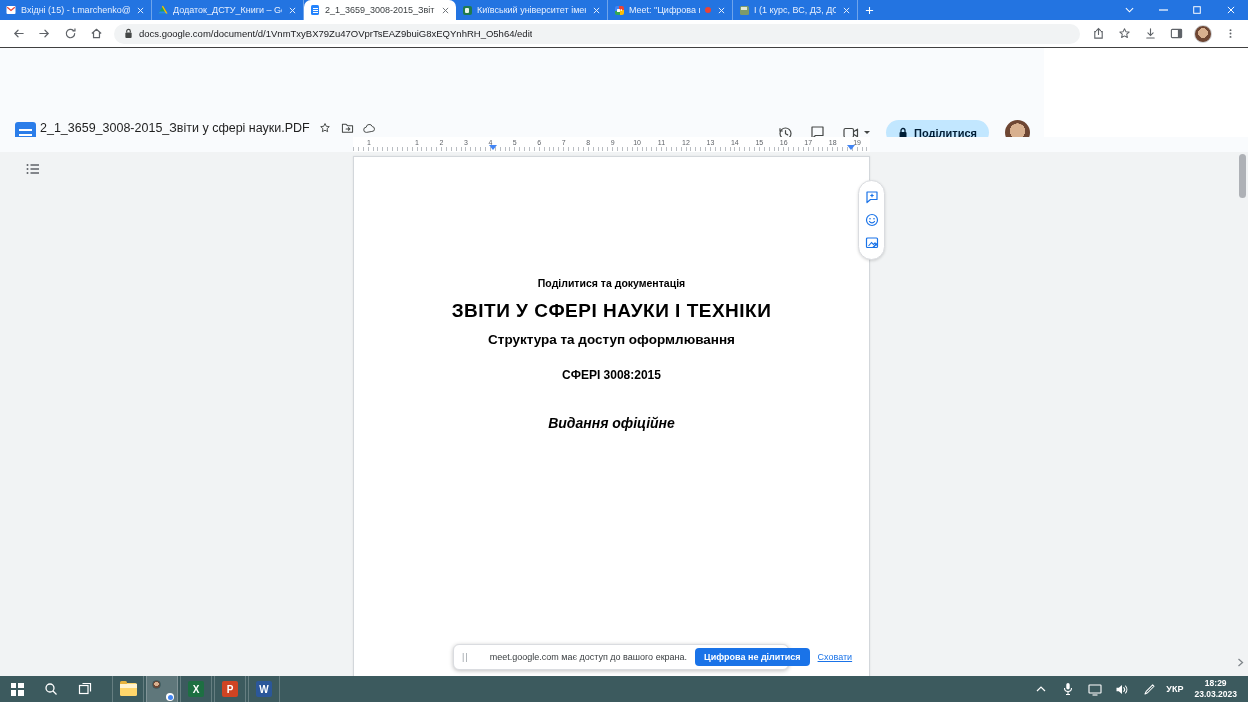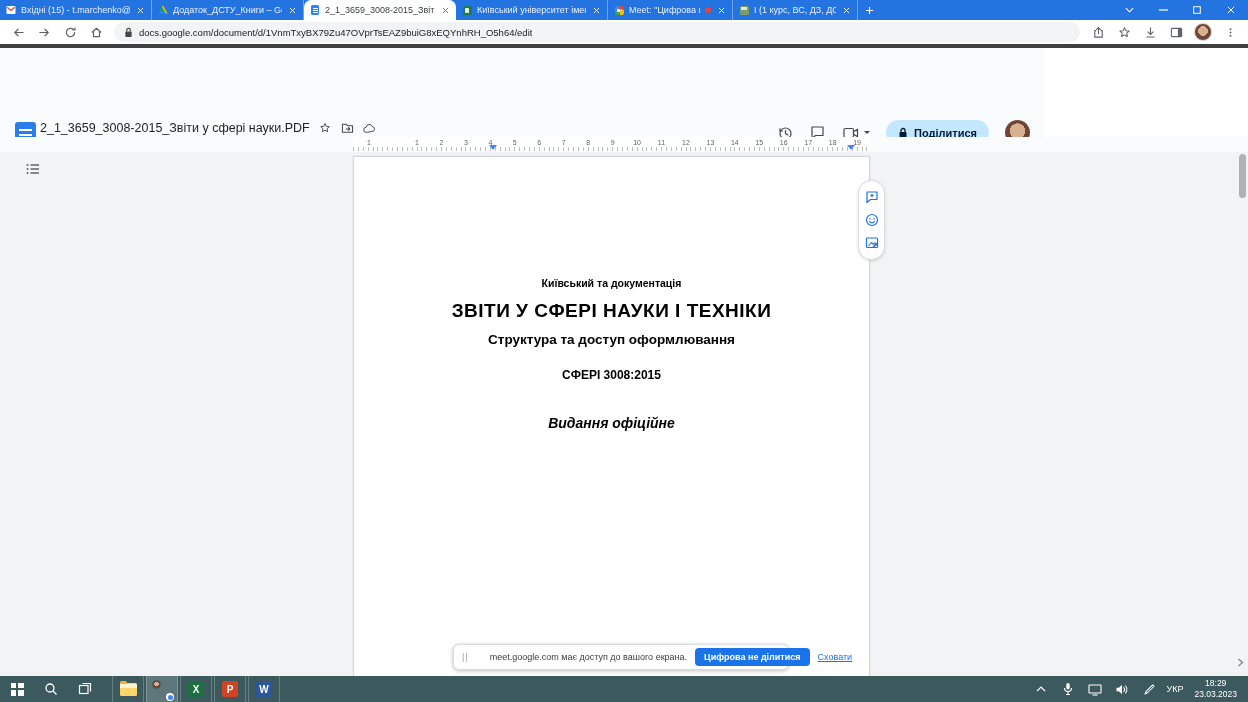--- a/index.html
+++ b/index.html
@@ -29,21 +29,21 @@
   .fav-meet { width:9px; height:9px; border-radius:2px;
               background:conic-gradient(#ea4335 0 25%, #fbbc04 25% 50%, #34a853 50% 75%, #4285f4 75%); position:relative; }
   .fav-meet:before { content:""; position:absolute; left:2px; top:3px; width:3.5px; height:3px; background:#fff; border-radius:0.5px; }
   .fav-meet:after { content:""; position:absolute; left:5.8px; top:3px; border-top:1.5px solid transparent;
                     border-bottom:1.5px solid transparent; border-right:2.2px solid #fff; }
   .fav-class { width:9px; height:9px; border-radius:1.5px; background:#7d9b6a; position:relative; }
   .fav-class:before { content:""; position:absolute; left:1.5px; top:1.5px; width:6px; height:2.5px; background:#dfe9d8; }
 
   
   .urlbar { position:absolute; top:20px; left:0; width:1248px; height:28px; background:#ffffff;
-            border-bottom:4px solid #404040; display:flex; align-items:center; padding:0 10px; gap:10px; }
+            border-bottom:1px solid #404040; display:flex; align-items:center; padding:0 10px; gap:10px; }
   .navicon { width:16px; height:16px; display:flex; align-items:center; justify-content:center; color:#5f6368; }
   .omnibox { flex:1; height:20px; background:#f1f3f4; border-radius:10px; display:flex; align-items:center;
              gap:6px; padding:0 10px; max-width:980px; }
   .omnibox .url { font-size:9.5px; color:#202124; white-space:nowrap; overflow:hidden; }
   .urlbar-right { display:flex; align-items:center; gap:10px; margin-left:auto; }
   .avatar { width:18px; height:18px; border-radius:50%;
             background:radial-gradient(circle at 50% 44%, #d8b08f 0 40%, #6e4633 41% 100%); border:1px solid #d0d2d5; }
 
   
   .docs-header { position:absolute; top:48px; left:0; width:1044px; height:89px; background:#f9fbfd; }
@@ -143,21 +143,21 @@
   .explorer:after { content:""; position:absolute; left:0; top:1px; width:17px; height:4px; background:#fff3cf; }
   .chrome-ball { position:relative; width:16px; height:16px; border-radius:50%;
                  background:conic-gradient(from -50deg, #ea4335 0 33%, #4285f4 33% 67%, #34a853 67% 100%); }
   .chrome-ball:before { content:""; position:absolute; left:4px; top:4px; width:8px; height:8px;
                         background:#fff; border-radius:50%; }
   .chrome-ball:after { content:""; position:absolute; left:5.5px; top:5.5px; width:5px; height:5px;
                        background:#4285f4; border-radius:50%; }
   .chrome-badge { position:absolute; right:1px; bottom:0px; width:9px; height:9px; border-radius:50%;
                   background:radial-gradient(circle at 50% 44%, #d8b08f 0 40%, #6e4633 41% 100%);
                   border:1px solid #3c5a5e; }
-  .tray { margin-left:auto; display:flex; align-items:center; }
+  .tray { margin-left:auto; display:flex; align-items:center;font-weight:bold; }
   .tray-cell { width:27px; display:flex; align-items:center; justify-content:center; }
   .tray-lang { font-size:9px; padding:0 4px; }
   .tray-clock { font-size:8.5px; line-height:1.25; text-align:center; padding:0 7px; }
   .show-desktop { width:4px; border-left:1px solid rgba(255,255,255,.35); }
 
   svg { display:block; }
 </style>
 </head>
 <body>
 
@@ -595,21 +595,21 @@
     <span class="outline-btn">
       <svg width="14" height="12" viewBox="0 0 14 12">
           <circle cx="1.5" cy="2" r="1" fill="currentColor"></circle>
           <circle cx="1.5" cy="6" r="1" fill="currentColor"></circle>
           <circle cx="1.5" cy="10" r="1" fill="currentColor"></circle>
           <path d="M4.5 2 H13 M4.5 6 H13 M4.5 10 H13" stroke="currentColor" stroke-width="1.4"></path>
         </svg>
     </span>
 
     <div class="page">
-      <div class="doc-line dl-field">Київський та документація</div>
+      <div class="doc-line dl-field">Поділитися та документація</div>
       <div class="doc-line dl-main">ЗВІТИ У СФЕРІ НАУКИ І ТЕХНІКИ</div>
       <div class="doc-line dl-sub">Структура та доступ оформлювання</div>
       <div class="doc-line dl-code">СФЕРІ 3008:2015</div>
       <div class="doc-line dl-edition">Видання офіційне</div>
     </div>
 
     <div class="float-pill">
       <span class="fab">
         <svg width="14" height="14" viewBox="0 0 14 14">
             <path d="M2 2 H12 V9.5 H5.5 L2 12.5 Z" stroke="currentColor" stroke-width="1.2" fill="none" stroke-linejoin="round"></path>

